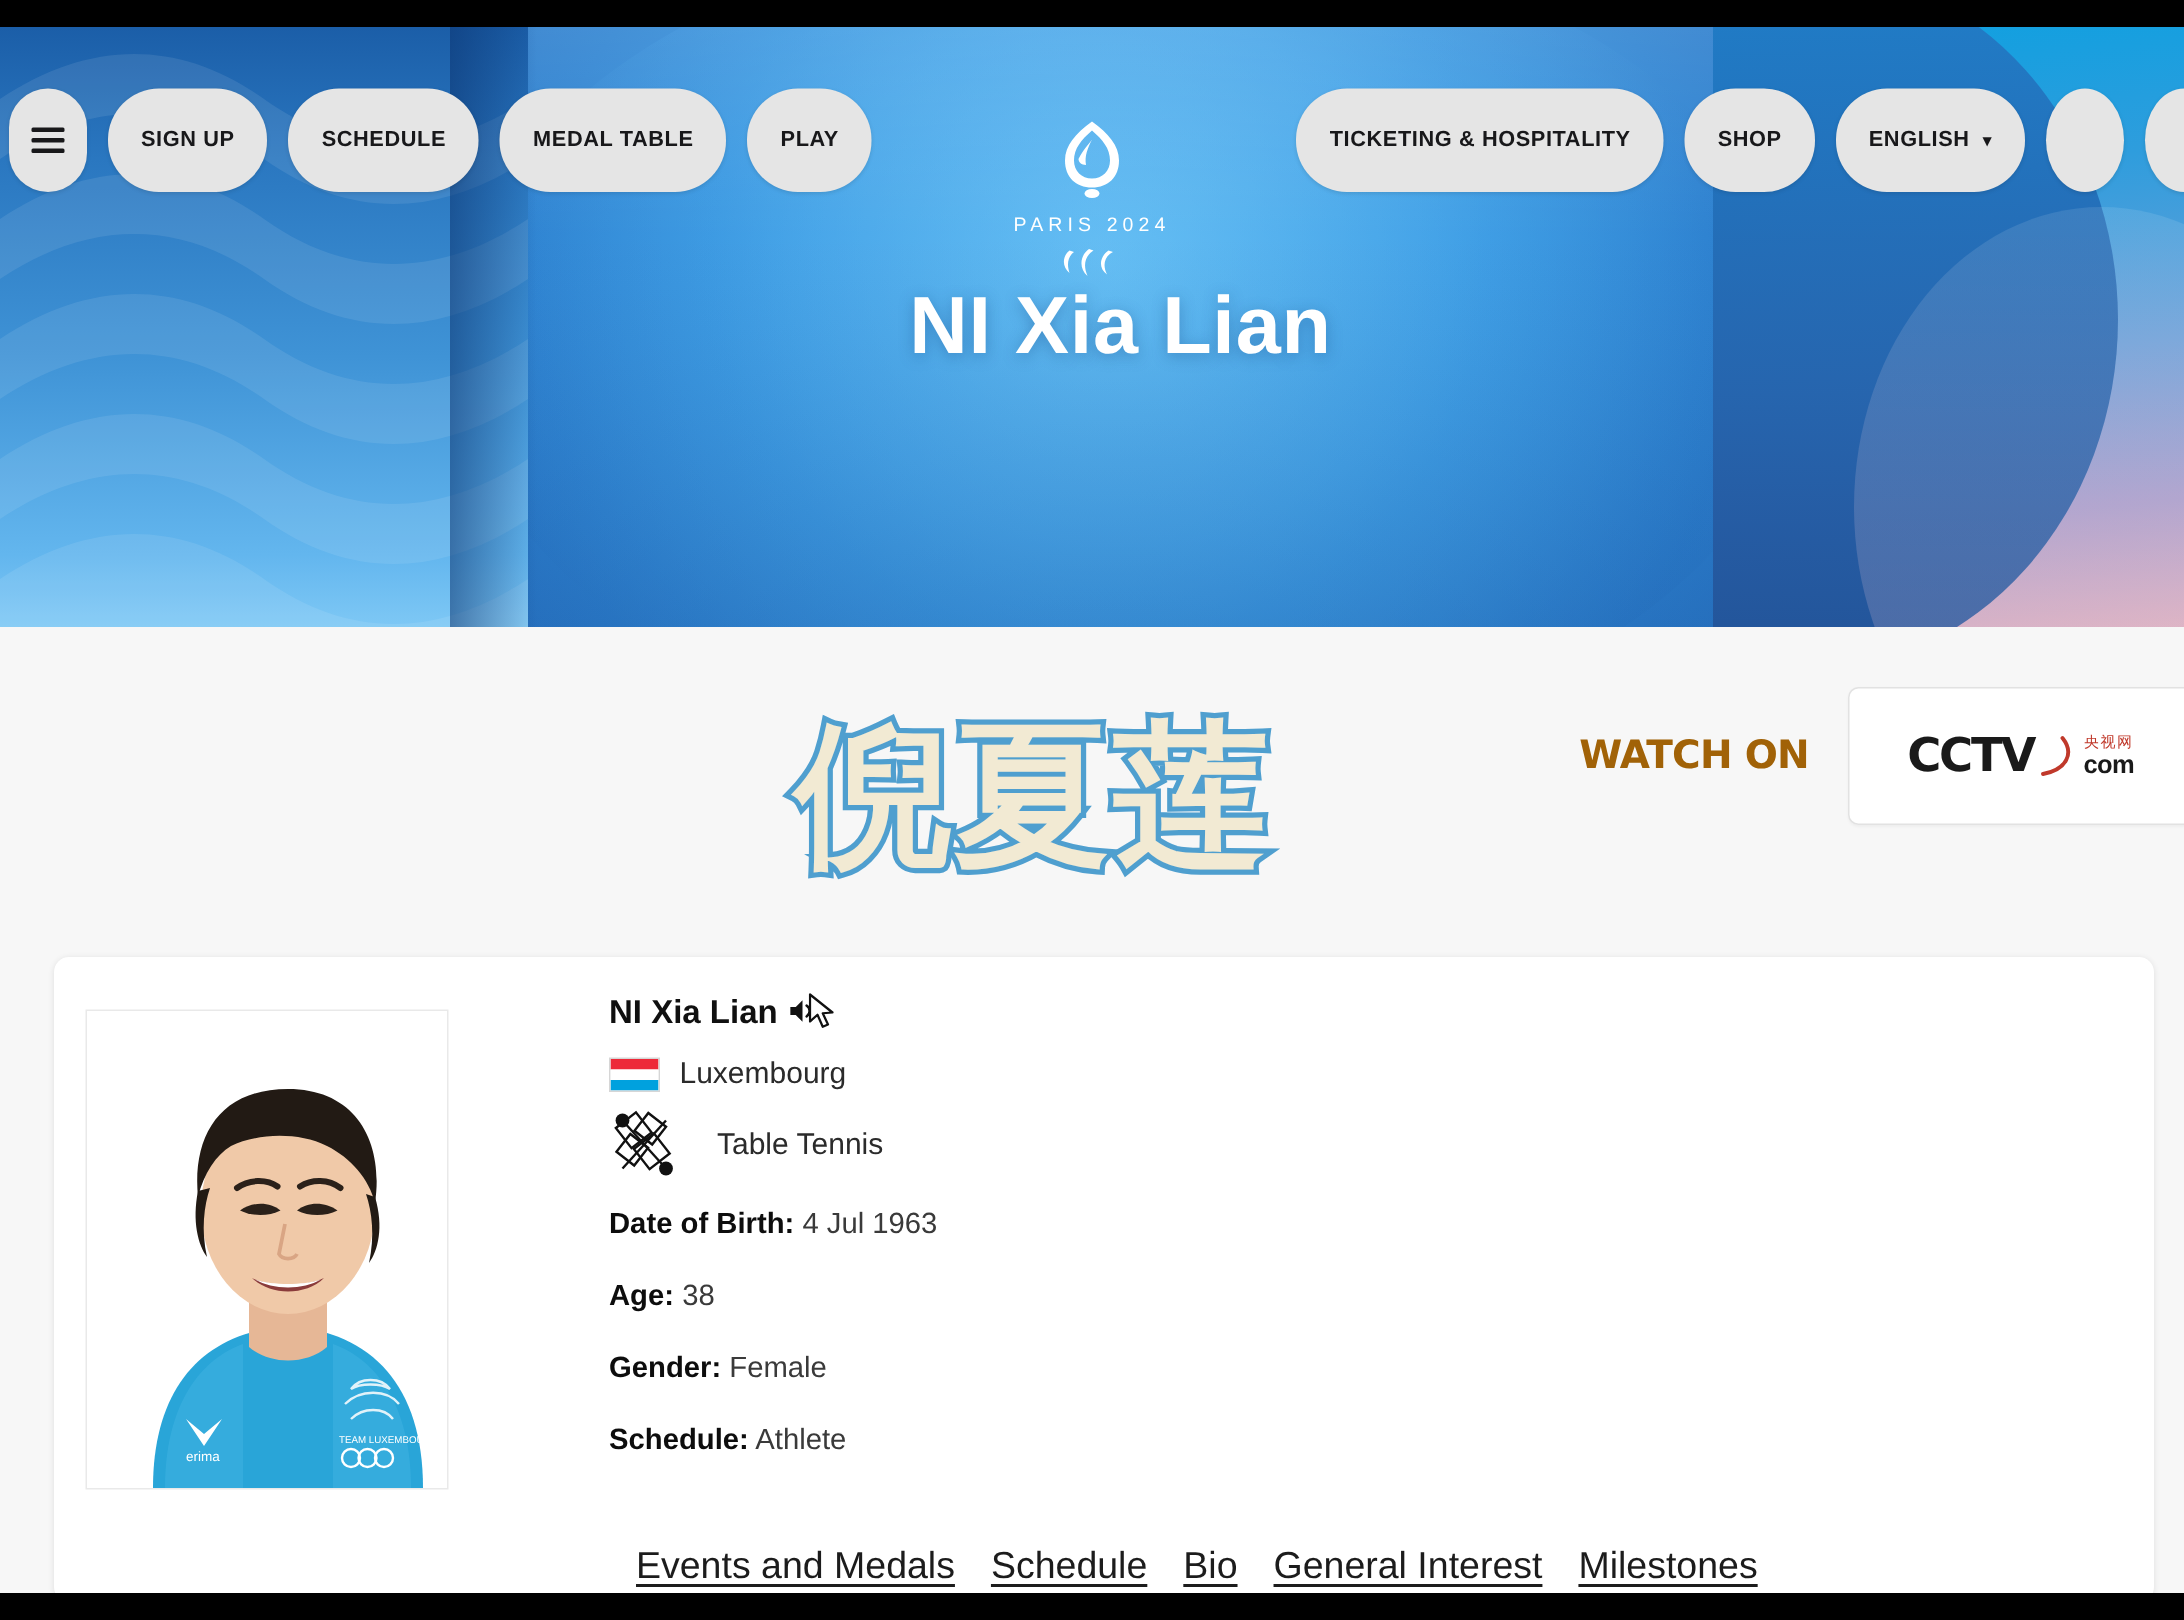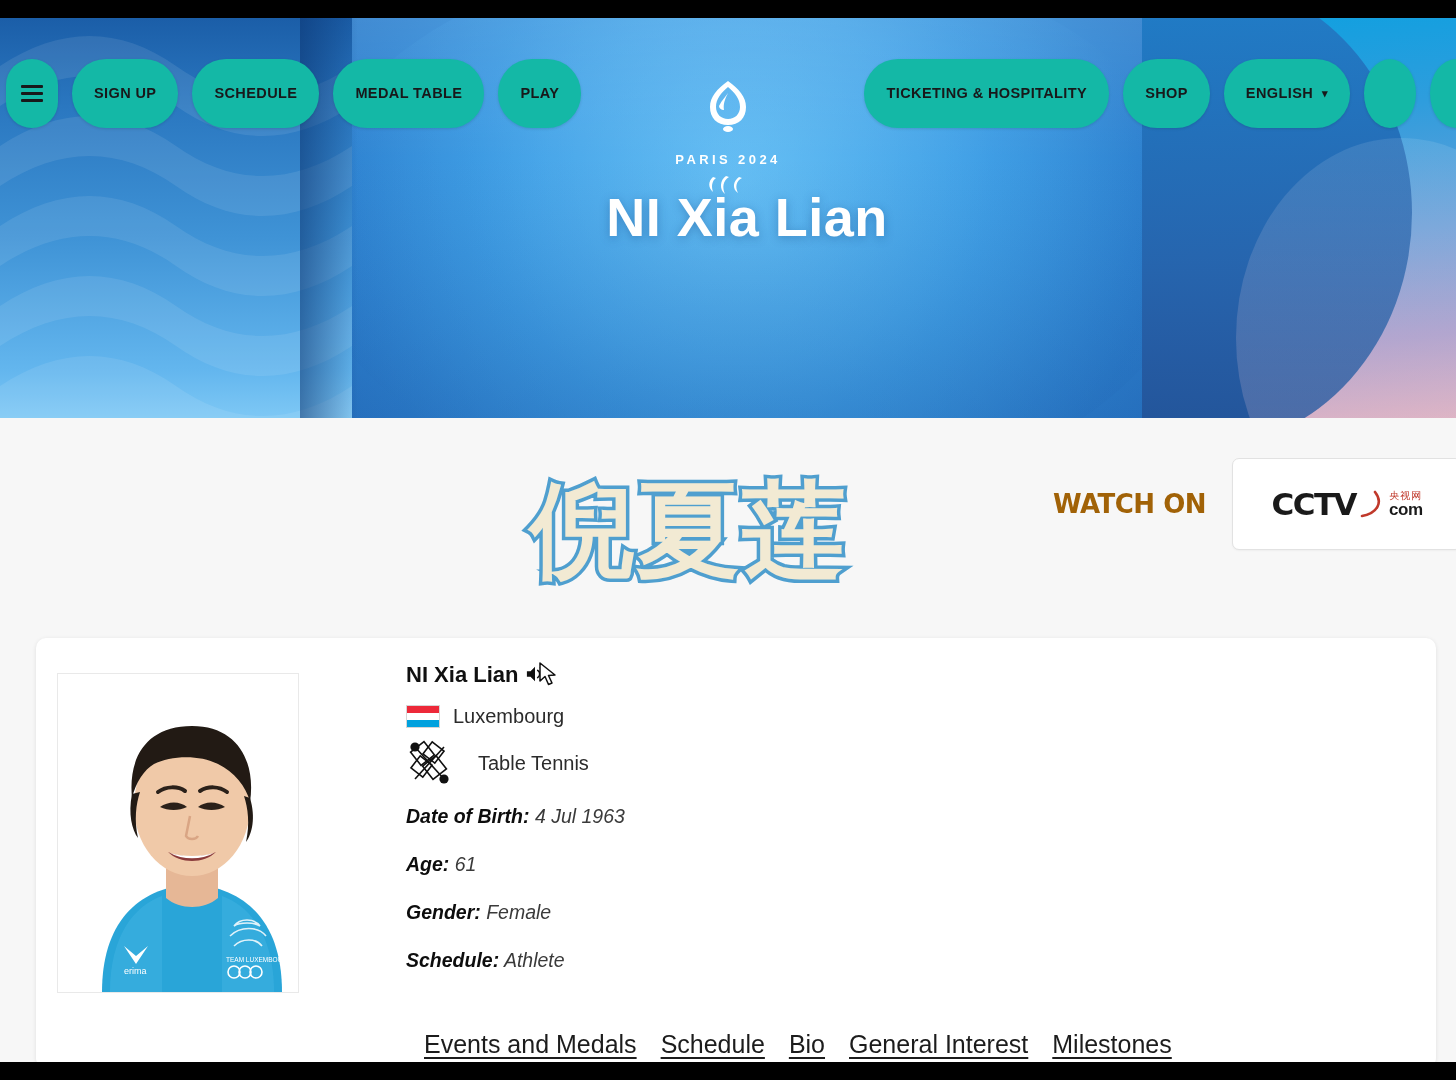--- a/index.html
+++ b/index.html
@@ -69,41 +69,41 @@
   
   .nav {
     position:absolute; left:0; top:44px; width:1456px; height:62px;
     display:flex; align-items:center; gap:14px; padding-left:6px; z-index:6;
   }
   .nav-right {
     position:absolute; right:-26px; top:44px; height:62px;
     display:flex; align-items:center; gap:14px; z-index:6;
   }
   .pill {
-    background:#14b8a6; border-radius:34px; height:69px;
+    background:#e5e5e5; border-radius:34px; height:69px;
     display:flex; align-items:center; justify-content:center;
     padding:0 22px; font-size:14.5px; font-weight:bold; letter-spacing:0.4px;
     color:#18181a; white-space:nowrap; cursor:pointer;
     box-shadow: 0 1px 3px rgba(0,0,0,0.12);
   }
   .pill.burger { width:52px; padding:0; }
   .burger-lines { display:flex; flex-direction:column; gap:4px; }
   .burger-lines i { display:block; width:22px; height:3px; background:#18181a; border-radius:1px; }
   .caret { margin-left:9px; font-size:11px; font-weight:bold; }
   .pill.circle { width:52px; padding:0; border-radius:50%; }
 
   
   .logo-block {
     position:absolute; left:0; right:0; top:62px; z-index:5;
     display:flex; flex-direction:column; align-items:center;
     pointer-events:none;
   }
   .flame { width:54px; height:56px; }
   .logo-word {
-    margin-top:16px; color:#fff; font-size:13px; font-weight:bold;
+    margin-top:6px; color:#fff; font-size:13px; font-weight:normal;
     letter-spacing:3.4px;
   }
   .agitos { margin-top:7px; width:44px; height:22px; }
 
   .hero-title {
     position:absolute; left:352px; top:168px; width:790px; text-align:center;
     color:#fff; font-size:54px; font-weight:bold; letter-spacing:0.5px;
     text-shadow: 0 2px 10px rgba(20,70,130,0.35);
     z-index:5;
   }
@@ -183,21 +183,21 @@
 
   .row-sport {
     margin-top:11px; display:flex; align-items:center; gap:26px;
     font-size:20px; color:#2b2b2b;
   }
   .sport-icon { width:46px; height:48px; }
 
   .facts {
     margin-top:18px; position:relative; width:100%;
   }
-  .facts-col { position:absolute; top:0;font-style:italic; }
+  .facts-col { position:absolute; top:0; }
   .facts-col.left { left:0; }
   .facts-col.right { left:535px; }
   .fact { font-size:19.5px; color:#2e2e2e; margin-bottom:25px; white-space:nowrap; }
   .fact b { color:#0d0d0d; font-weight:bold; }
   .fact span { color:#3a3a3a; }
 
   .tabs {
     position:absolute; left:388px; top:392px;
     display:flex; gap:24px;
   }
@@ -380,21 +380,21 @@
       </div>
 
       <div class="facts" style="height:210px;">
         <div class="facts-col left">
           <div class="fact">
             <b>Date of Birth:</b>
             <span>4 Jul 1963</span>
           </div>
           <div class="fact">
             <b>Age:</b>
-            <span>61</span>
+            <span>38</span>
           </div>
           <div class="fact">
             <b>Gender:</b>
             <span>Female</span>
           </div>
           <div class="fact">
             <b>Schedule:</b>
             <span>Athlete</span>
           </div>
         </div>

